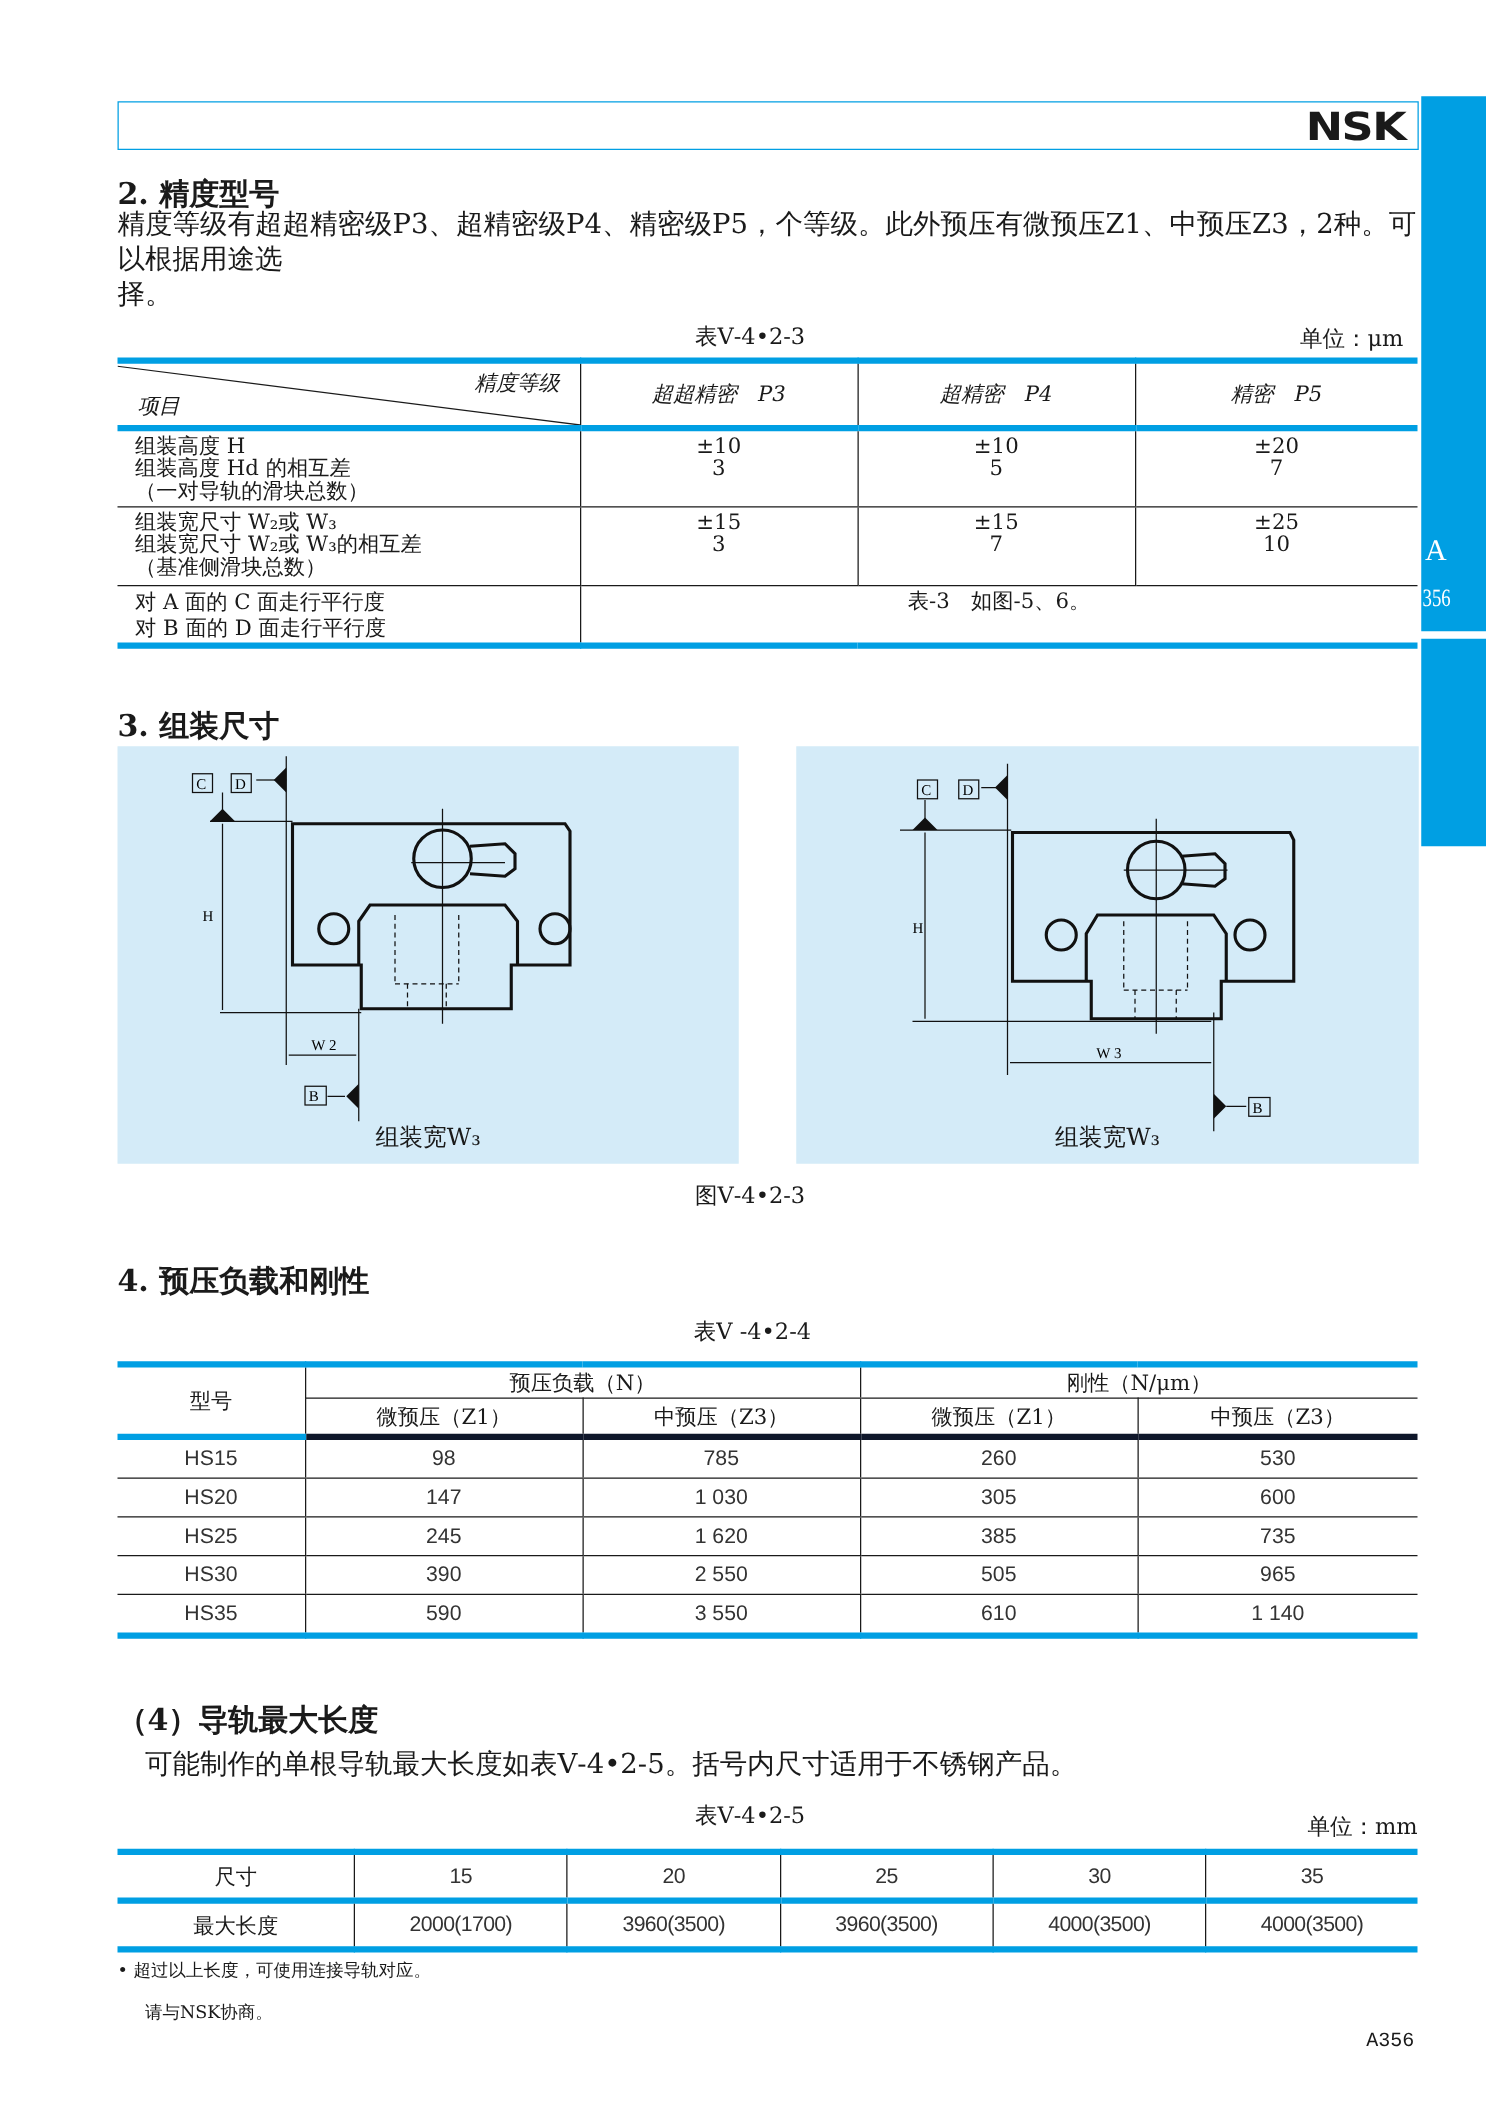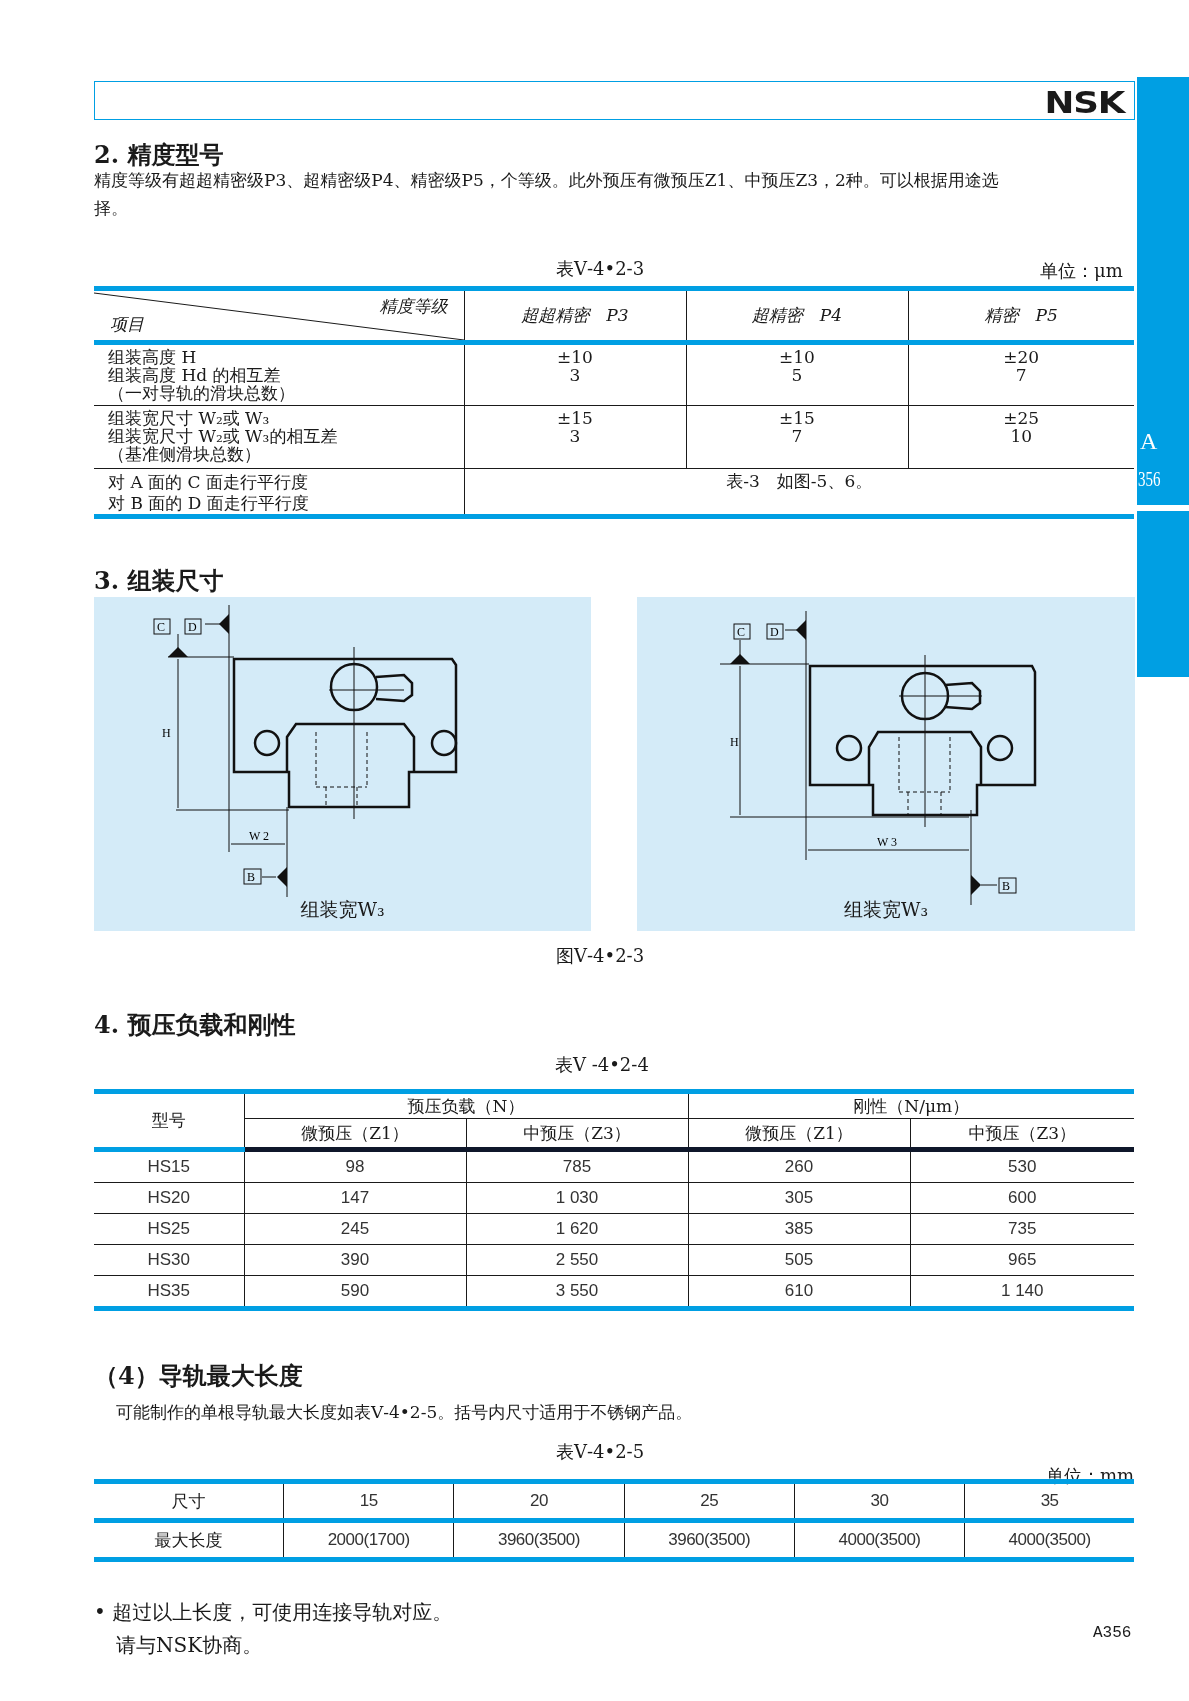--- a/index.html
+++ b/index.html
@@ -13,21 +13,21 @@
   .logo { right: 10px; top: 2px; font-family: "DejaVu Sans", sans-serif; font-weight: 900;
           font-size: 31px; letter-spacing: -1px; color: #1a1a1a; transform: scaleX(1.15); transform-origin: right center; }
 
   
   .side-tab { left: 1137px; top: 77px; width: 52px; height: 428px; }
   .side-tab2 { left: 1137px; top: 511px; width: 52px; height: 166px; }
   .side-letter { left: 1140px; top: 428px; color: #fff; font-size: 24px; font-family: "Liberation Serif", serif; }
   .side-page { left: 1138px; top: 468px; color: #fff; font-size: 20px; font-family: "Liberation Serif", serif; transform: scaleX(0.75); transform-origin: left; }
 
   h2.sec { position: absolute; margin: 0; font-size: 24px; font-weight: bold; font-family: "DejaVu Serif", serif; }
-  .para { position: absolute; font-size: 17px; line-height: 28px; }
+  .para { position: absolute; font-size: 22px; line-height: 28px; }
 
   .caption { position: absolute; font-size: 18px; }
   .unit { position: absolute; font-size: 18px; }
 
   table.t { position: absolute; border-collapse: collapse; font-size: 17px; }
   table.t td, table.t th { font-weight: normal; padding: 0; }
 
   
   .t1 { left: 94px; top: 286px; width: 1040px; border-top: 5px solid #009fe3; border-bottom: 5px solid #009fe3; }
   .t1 .hdr td { height: 49px; border-bottom: 5px solid #009fe3; text-align: center; vertical-align: middle; font-style: italic; }
@@ -57,21 +57,21 @@
   .t2 .dr td { border-bottom: 1px solid #1a1a1a; font-family: "Liberation Sans", sans-serif; color: #333; margin-top: 16px; }
   .t2 .dr.last td { border-bottom: none; }
 
   
   .t3 { left: 94px; top: 1479px; width: 1040px; border-top: 5px solid #009fe3; border-bottom: 5px solid #009fe3; text-align: center; font-size: 19px; }
   .t3 td { border-left: 1px solid #1a1a1a; height: 34px; }
   .t3 td.first { border-left: none; width: 189px; }
   .t3 .hr td { border-bottom: 5px solid #009fe3; }
   .t3 .val { font-family: "Liberation Sans", sans-serif; letter-spacing: -0.5px; color: #333; }
 
-  .note { position: absolute; font-size: 20px; margin-top: 31px; }
+  .note { position: absolute; font-size: 14px; }
   .page-num { position: absolute; left: 1093px; top: 1624px; font-size: 16px; font-family: "Liberation Mono", monospace; }
 </style>
 </head>
 <body>
 
 <div class="abs header-box">
   <div class="abs logo">NSK</div>
 </div>
 
 <div class="abs blue side-tab"></div>
@@ -319,21 +319,21 @@
         <td>3 550</td>
         <td>610</td>
         <td>1 140</td>
   </tr>
 </tbody>
   </table>
 
 <h2 class="sec" style="left:94px; top:1360px;">（4）导轨最大长度</h2>
 <div class="para" style="left:116px; top:1398px;">可能制作的单根导轨最大长度如表Ⅴ-4•2-5。括号内尺寸适用于不锈钢产品。</div>
 <div class="caption" style="left:556px; top:1440px;">表Ⅴ-4•2-5</div>
-<div class="unit" style="left:1046px; top:1449px;margin-top:15px;">单位：mm</div>
+<div class="unit" style="left:1046px; top:1449px;">单位：mm</div>
 
 <table class="t t3">
   <tbody>
       <tr class="hr">
     <td class="first">尺寸</td>
     <td class="val">15</td>
     <td class="val">20</td>
     <td class="val">25</td>
     <td class="val">30</td>
     <td class="val">35</td>

